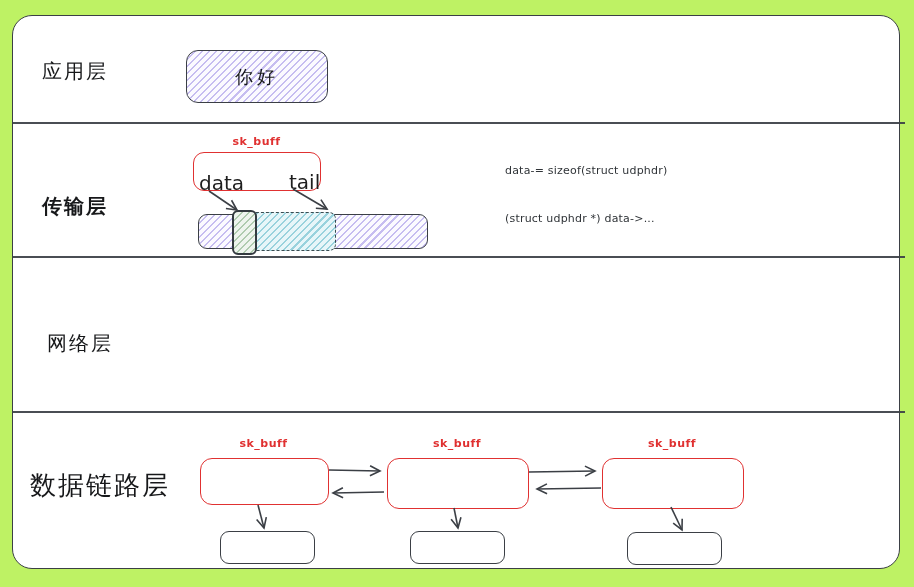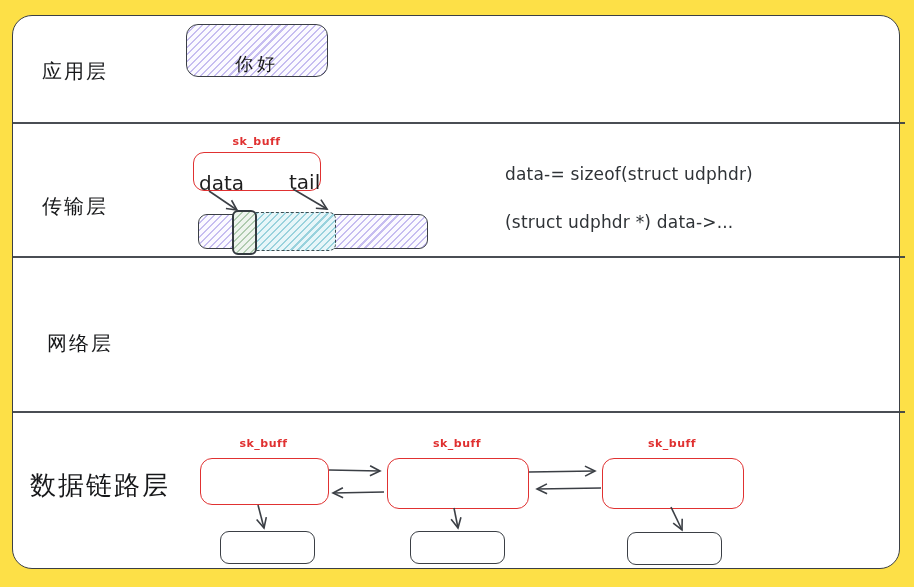--- a/index.html
+++ b/index.html
@@ -1,17 +1,17 @@
 <!DOCTYPE html>
 <html><head>
 <meta charset="utf-8">
 <style>
   html,body{margin:0;padding:0;background:#ffffff;}
   #canvas{
-    position:relative;width:914px;height:587px;background:#fde047;
+    position:relative;width:914px;height:587px;background:#bef264;
     font-family:"DejaVu Sans","Liberation Sans",sans-serif;
     color:#1e1e1e;overflow:hidden;
   }
   .abs{position:absolute;}
   
   .frame{
     left:12px;top:15px;width:886px;height:552px;
     border:1.6px solid #3b3f45;border-radius:20px;background:#ffffff;
   }
   .divider{height:1.5px;background:#3b3f45;opacity:.92;}
@@ -24,29 +24,29 @@
   }
   .hatch-cyan{
     background-color:#e7f6f9;
     background-image:repeating-linear-gradient(135deg,rgba(35,155,180,0.40) 0 1.5px,transparent 1.5px 5px);
   }
   .hatch-green{
     background-color:#eef4ee;
     background-image:repeating-linear-gradient(135deg,rgba(80,140,80,0.40) 0 1.5px,transparent 1.5px 5px);
   }
   .msg-box{
-    left:186px;top:24px;width:140px;height:51px;
+    left:186px;top:50px;width:140px;height:51px;
     border:1.6px solid #3b3f45;border-radius:12px;
-    display:flex;align-items:flex-end;justify-content:center;
+    display:flex;align-items:center;justify-content:center;
     font-size:18px;letter-spacing:4px;color:#17181a;
   }
   .red-label{color:#e03131;font-size:11px;font-weight:bold;letter-spacing:.5px;text-align:center;white-space:nowrap;}
   .red-box{border:1.6px solid #e03131;border-radius:11px;background:transparent;}
   .ptr-label{font-size:20px;color:#1e1e1e;white-space:nowrap;}
-  .code-line{font-size:17px;color:#2f3337;letter-spacing:.2px;white-space:nowrap;}
+  .code-line{font-size:11px;color:#2f3337;letter-spacing:.2px;white-space:nowrap;}
   .buffer-bar{
     left:198px;top:214px;width:228px;height:33px;
     border:1.6px solid #3b3f45;border-radius:9px;
   }
   .payload-seg{
     left:234px;top:212px;width:100px;height:37px;
     border:1.5px dashed #3a4b50;border-radius:7px;
   }
   .header-seg{
     left:232px;top:210px;width:21px;height:41px;
@@ -65,21 +65,21 @@
 
   <div class="abs divider" style="left:12px;top:122px;width:893px;"></div>
   <div class="abs divider" style="left:12px;top:256px;width:893px;"></div>
   <div class="abs divider" style="left:12px;top:411px;width:893px;"></div>
 
   <div class="abs layer-label" style="left:42px;top:58px;">应用层</div>
   <div class="abs msg-box hatch-purple">
     <span>你好</span>
   </div>
 
-  <div class="abs layer-label" style="left:42px;top:193px;">传输层</div>
+  <div class="abs layer-label" style="left:42px;top:193px;font-weight:bold;">传输层</div>
 
   <div class="abs red-label" style="left:193px;top:135px;width:127px;">sk_buff</div>
   <div class="abs red-box" style="left:193px;top:152px;width:126px;height:37px;"></div>
   <div class="abs ptr-label" style="left:199px;top:171px;">data</div>
   <div class="abs ptr-label" style="left:289px;top:170px;">tail</div>
 
   <div class="abs buffer-bar hatch-purple"></div>
   <div class="abs payload-seg hatch-cyan"></div>
   <div class="abs header-seg hatch-green"></div>
 

